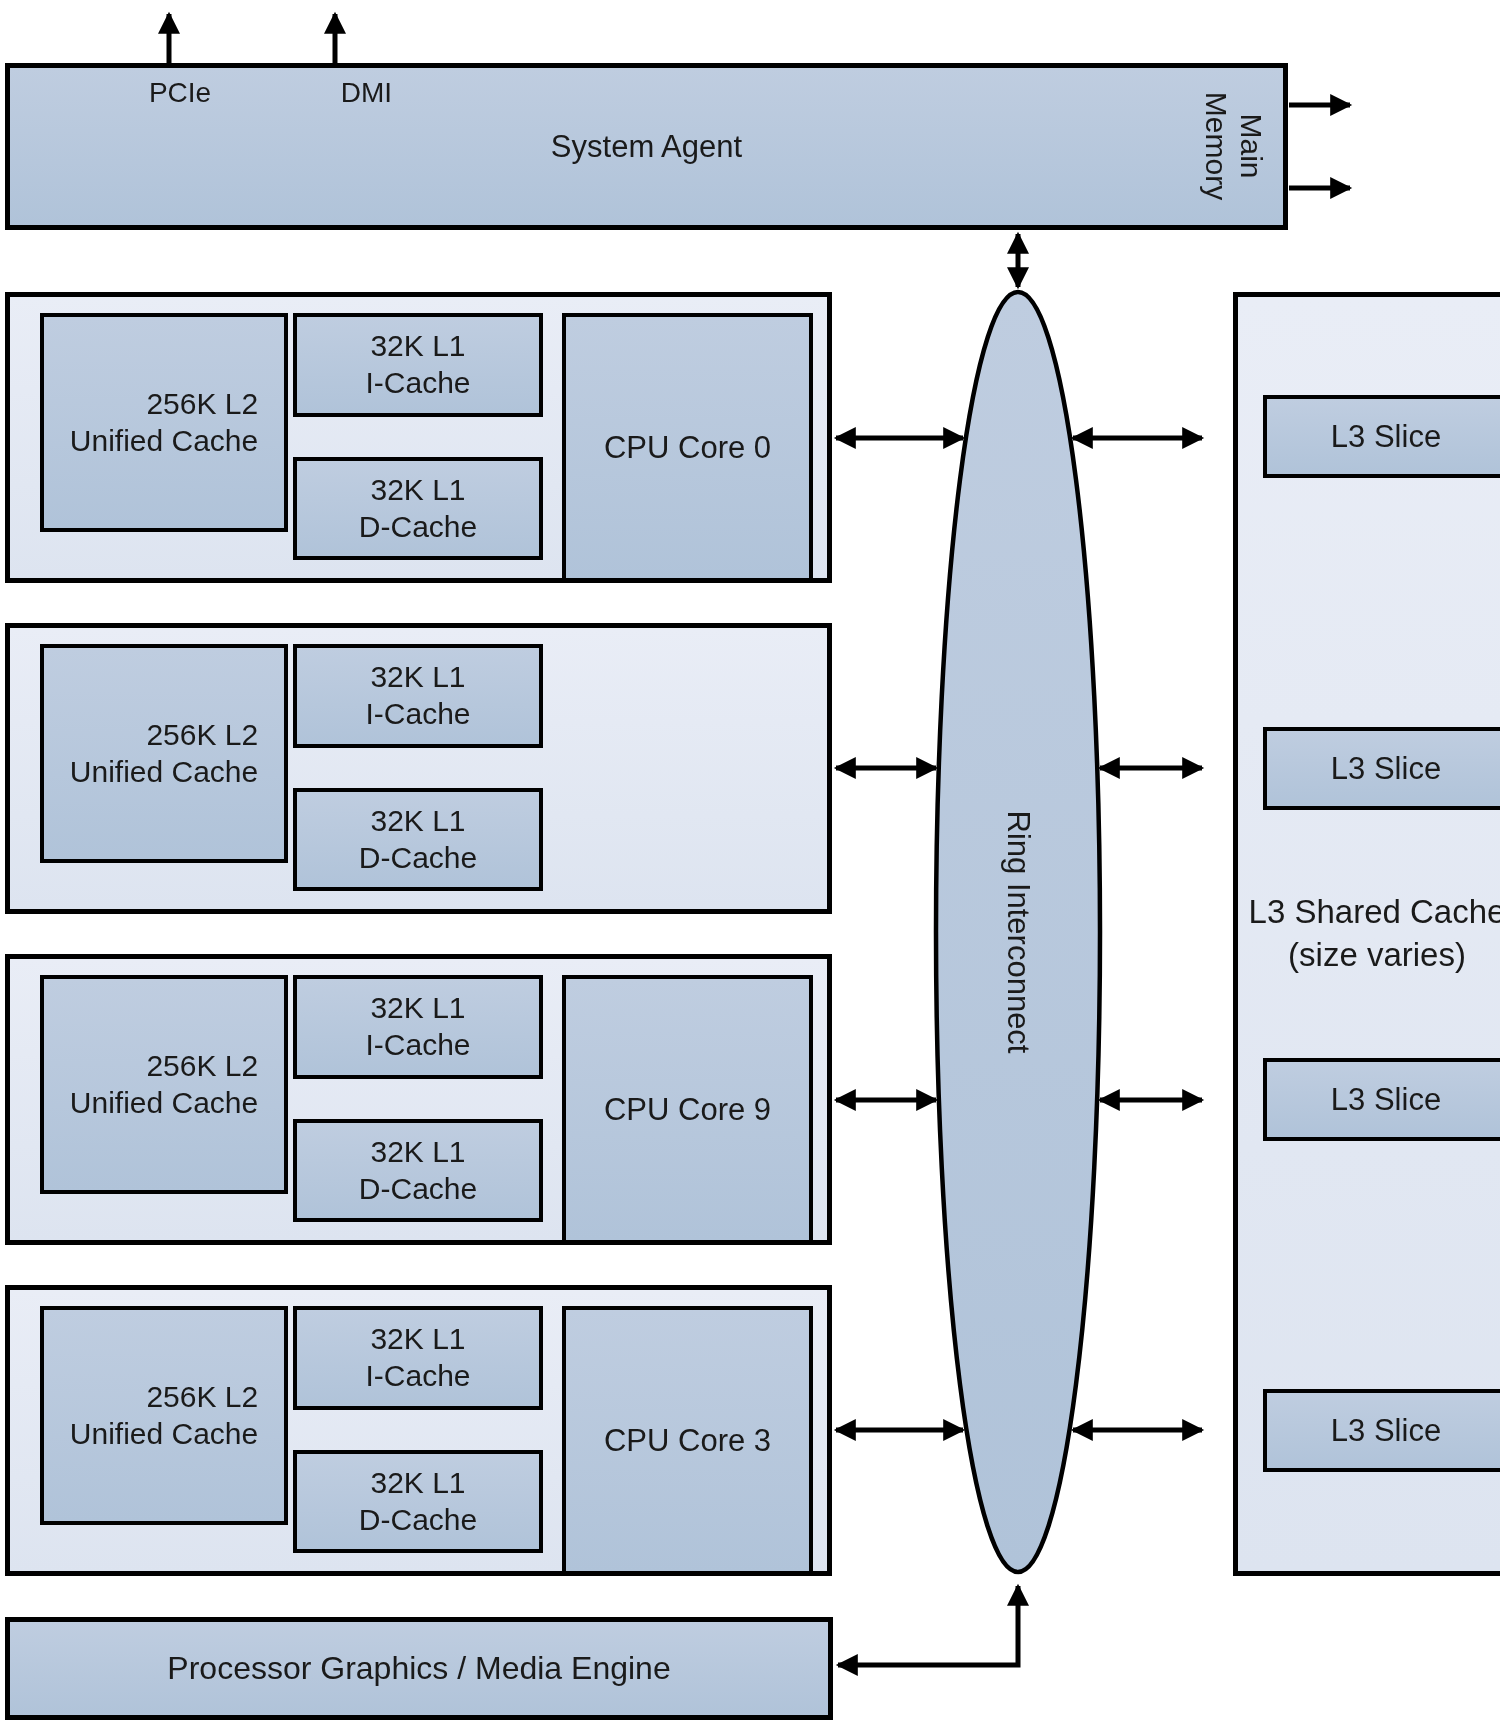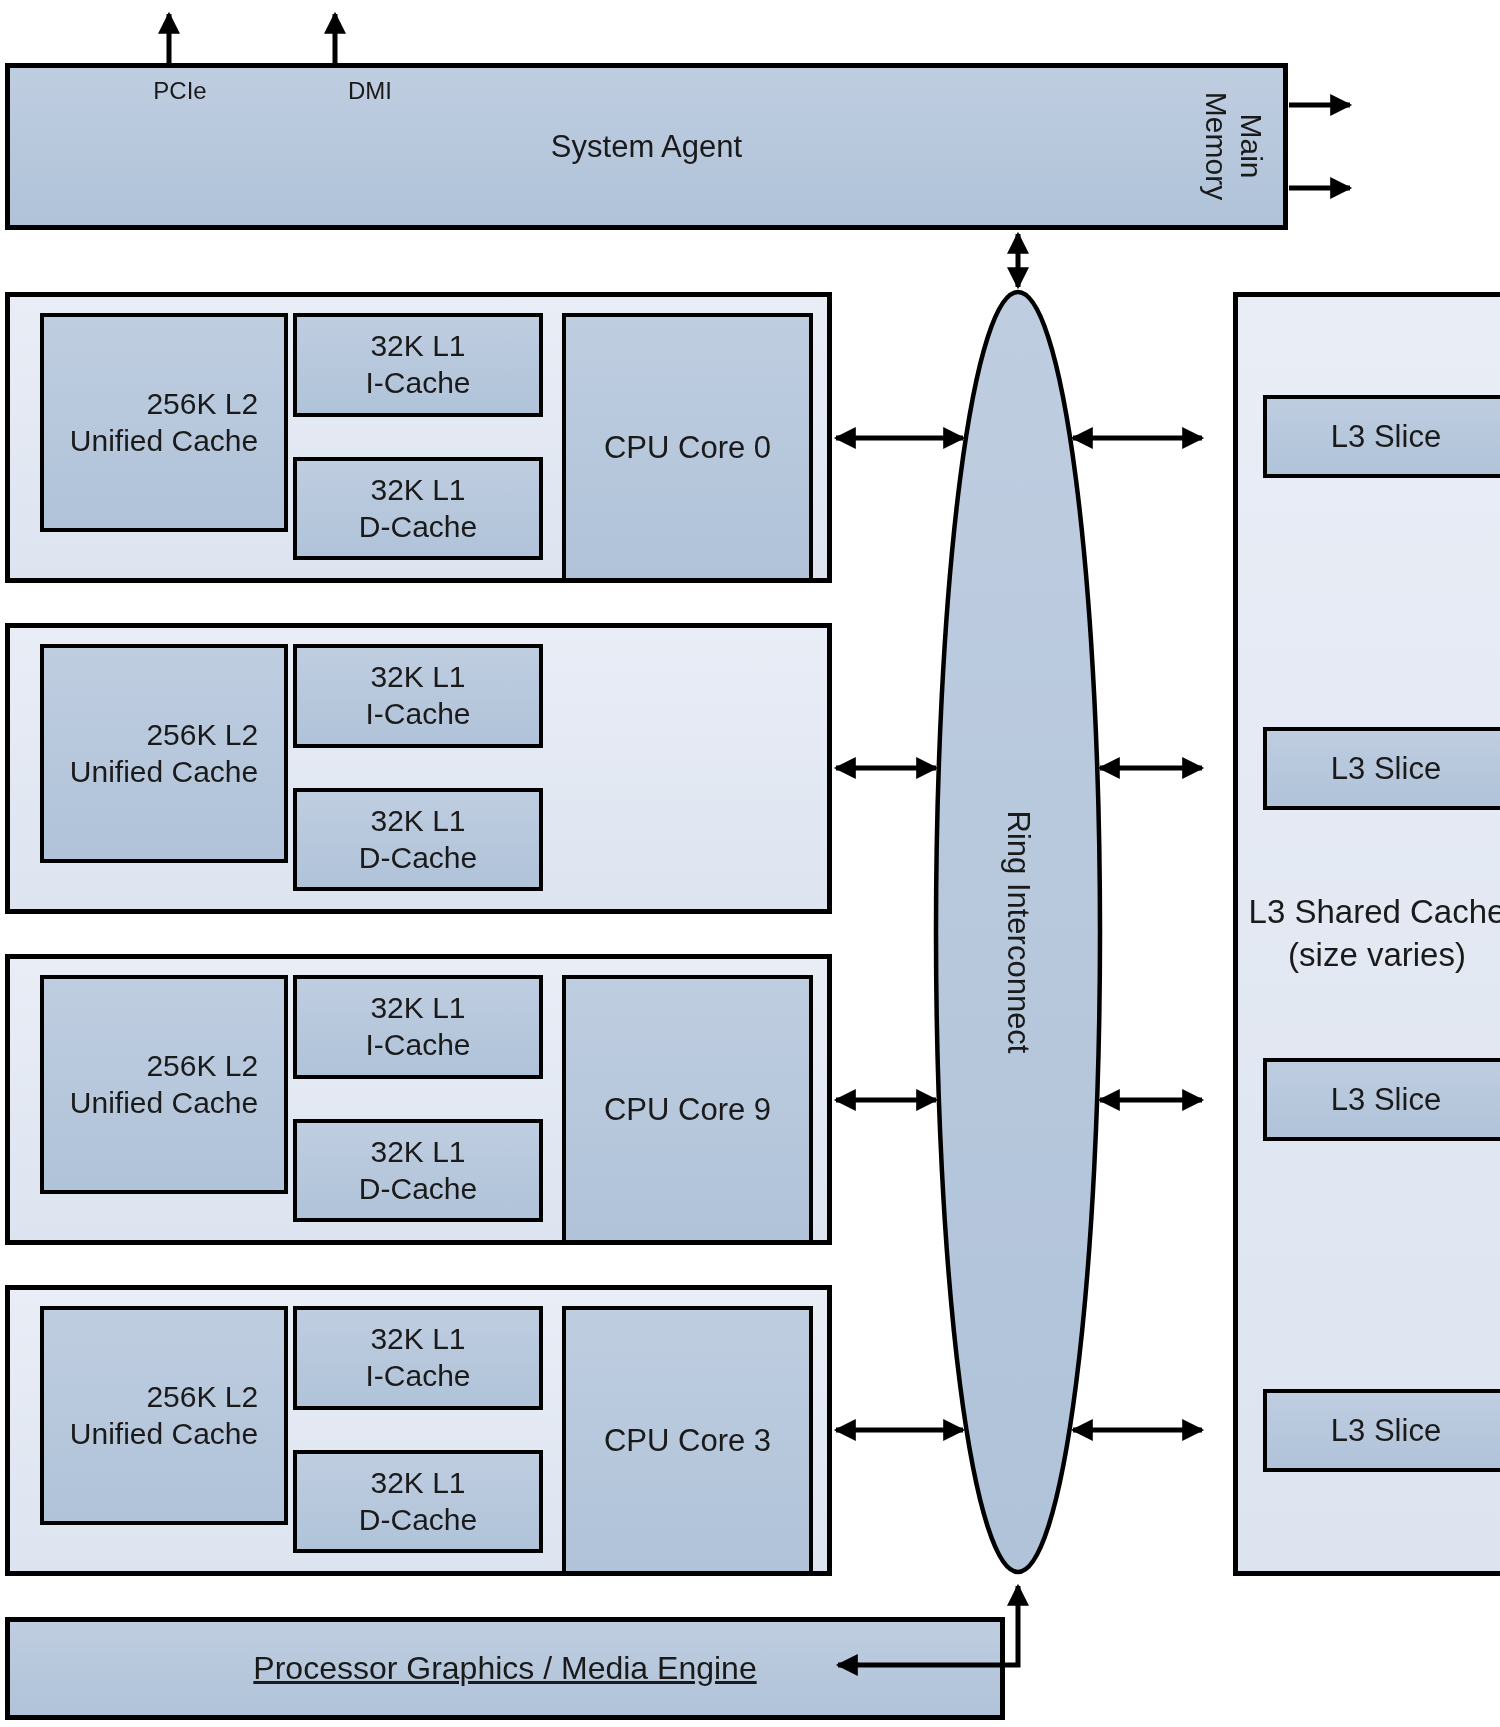--- a/index.html
+++ b/index.html
@@ -23,32 +23,32 @@
     background:linear-gradient(180deg,var(--cont-fill-top),var(--cont-fill-bottom));
     border:5px solid var(--border);
   }
   .lbl{white-space:pre-line;line-height:1.22;}
   .core-block{left:5px;width:827px;height:291px;}
   .core-block .l2   {left:30px; top:16px; width:248px;height:219px;font-size:30px;text-align:right;}
   .core-block .l1i  {left:283px;top:16px; width:250px;height:104px;font-size:30px;}
   .core-block .l1d  {left:283px;top:160px;width:250px;height:103px;font-size:30px;}
   .core-block .cpu  {left:552px;top:16px; width:251px;height:269px;font-size:31px;}
   .sys-agent{left:5px;top:63px;width:1283px;height:167px;border-width:5px;font-size:31px;}
-  .sa-sub{position:absolute;font-size:24px;line-height:1.1;}
+  .sa-sub{position:absolute;font-size:28px;line-height:1.1;}
   .pcie{left:110px;top:10px;width:120px;text-align:center;}
   .dmi{left:262px;top:10px;width:120px;text-align:right;}
   .main-mem{
     left:1223px;top:78px;width:160px;text-align:center;white-space:pre-line;
     transform:translate(-50%,-50%) rotate(90deg);font-size:30px;line-height:1.15;
   }
   .l3-cont{left:1233px;top:292px;width:288px;height:1284px;
     display:flex;align-items:center;justify-content:center;text-align:center;}
   .l3-caption{font-size:33px;white-space:pre-line;line-height:1.3;}
   .l3-slice{left:1227px;width:246px;height:83px;font-size:31px;margin-left:36px;}
-  .pg-box{left:5px;top:1617px;width:1000px;height:103px;border-width:5px;font-size:32px;text-decoration:underline;}
+  .pg-box{left:5px;top:1617px;width:828px;height:103px;border-width:5px;font-size:32px;}
   .ring-label{
     position:absolute;left:1018px;top:932px;z-index:3;font-size:31px;white-space:nowrap;
     transform:translate(-50%,-50%) rotate(90deg);
   }
   svg.overlay{position:absolute;left:0;top:0;z-index:2;pointer-events:none;}
   svg.overlay .wire{stroke:var(--border);stroke-width:5;fill:none;}
   svg.overlay .ring{fill:url(#ringGrad);stroke:var(--border);stroke-width:4.5;}
 </style>
 </head>
 <body>

